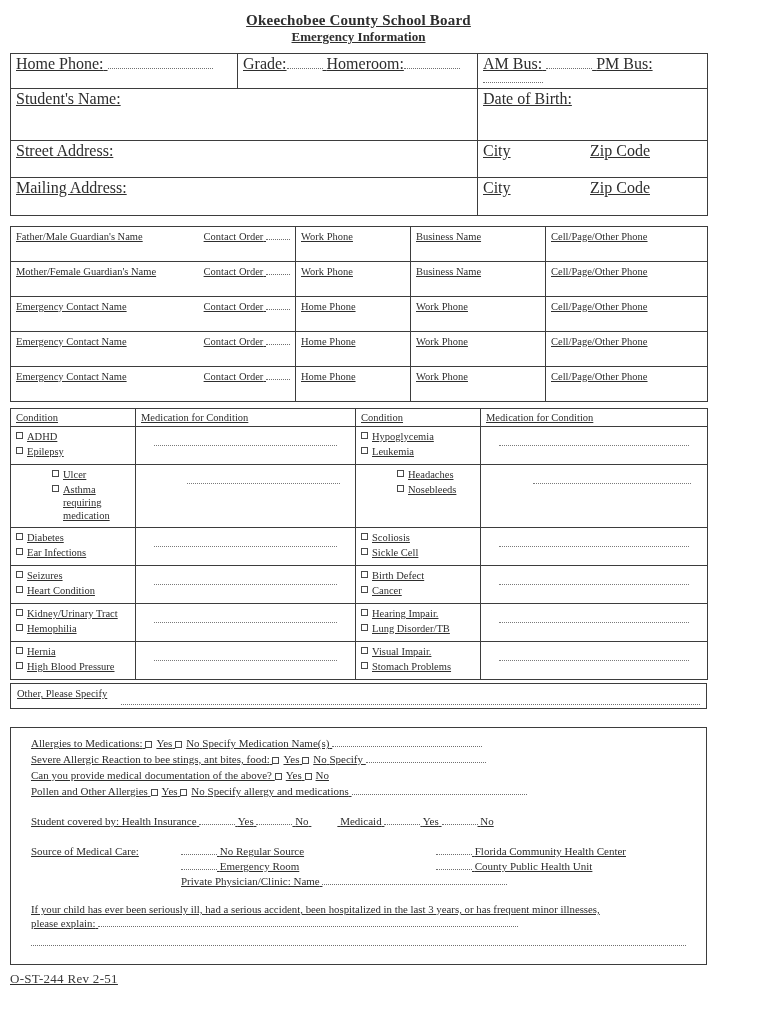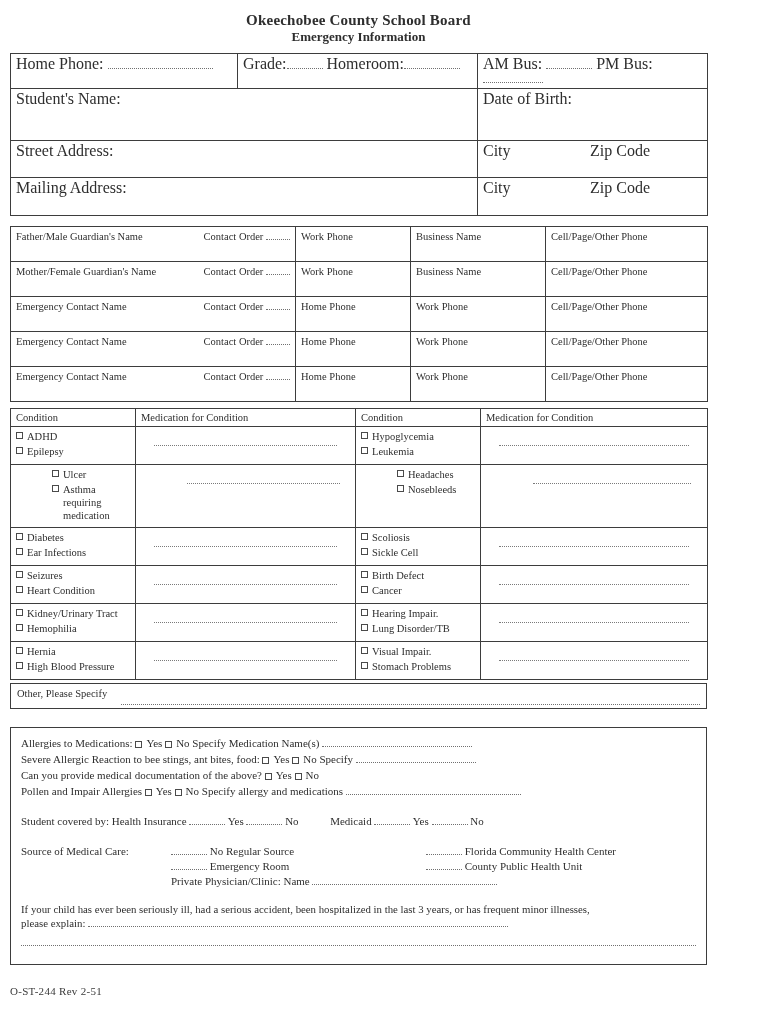--- a/index.html
+++ b/index.html
@@ -2,21 +2,21 @@
 <html><head>
 <meta charset="utf-8">
 <style>
   * { margin:0; padding:0; box-sizing:border-box; }
   html,body { background:#fff; }
   body {
     width:770px; height:1024px;
     font-family:"Liberation Serif", serif;
     color:#2e2e2e;
   }
-  .page { position:relative; width:770px; height:1024px; padding:12px 0 0 10px; background:#fff; }
+  .page { position:relative; width:770px; height:1024px; padding:12px 0 0 10px; background:#fff;text-decoration:underline; }
 
   .title    { width:697px; text-align:center; font-weight:700; font-size:15px; line-height:17px; letter-spacing:.2px; }
   .subtitle { width:697px; text-align:center; font-weight:700; font-size:13px; line-height:15px; margin-bottom:9px; }
 
   table { border-collapse:collapse; table-layout:fixed; width:697px; }
   td { border:1px solid #3d3d3d; vertical-align:top; padding:3px 5px; font-size:16px; line-height:14px; }
 
   
   .t-top .c1{width:227px} .t-top .c2{width:240px} .t-top .c3{width:230px}
   .t-top tr.r1 td{height:31px}
@@ -46,32 +46,32 @@
 
   .fill { display:inline-block; height:10px; border-bottom:1px dotted #707070; vertical-align:baseline; }
   .w36 { width:36px; }
   .gap30 { display:inline-block; width:26px; }
 
   
   .other { width:697px; border:1px solid #3d3d3d; margin-top:3px; height:26px; padding:4px 6px; font-size:10.5px; display:flex; gap:14px; align-items:flex-start; }
   .other .fill { flex:1; margin-top:7px; }
 
   
-  .abox { width:697px; border:1px solid #3d3d3d; margin-top:18px; height:238px; padding:8px 10px; font-size:11px; line-height:15px; }
+  .abox { width:697px; border:1px solid #3d3d3d; margin-top:18px; height:238px; padding:8px 20px; font-size:11px; line-height:15px; }
   .aline { margin-bottom:1px; }
   .covered { margin-top:15px; }
   .source { margin-top:15px; }
   .srow { display:flex; }
   .scol0 { width:150px; }
   .scol1 { width:255px; }
   .scol2 { flex:1; }
   .explain { margin-top:13px; font-size:10.8px; line-height:14px; }
   .dotrow { margin-top:5px; }
 
-  .footer-code { margin-top:20px; font-size:11px; letter-spacing:.3px; color:#3a3a3a; }
+  .footer-code { margin-top:6px; font-size:13px; letter-spacing:.3px; color:#3a3a3a; }
 </style>
 </head>
 <body>
 
 <div class="page">
 
   <div>
     <div class="title">Okeechobee County School Board</div>
     <div class="subtitle">Emergency Information</div>
   </div>
@@ -412,21 +412,21 @@
       <span class="fill" style="width:120px"></span>
     </div>
 
     <div class="aline">
       <span>Can you provide medical documentation of the above?</span>
       <span class="cb"></span><span>Yes</span>
       <span class="cb"></span><span>No</span>
     </div>
 
     <div class="aline">
-      <span>Pollen and Impair Allergies</span>
+      <span>Pollen and Other Allergies</span>
       <span class="cb"></span><span>Yes</span>
       <span class="cb"></span><span>No</span>
       <span>Specify allergy and medications</span>
       <span class="fill" style="width:175px"></span>
     </div>
 
     <div class="aline covered">
       <span>Student covered by:  Health Insurance</span>
       <span class="fill w36"></span>
       <span>Yes</span>

